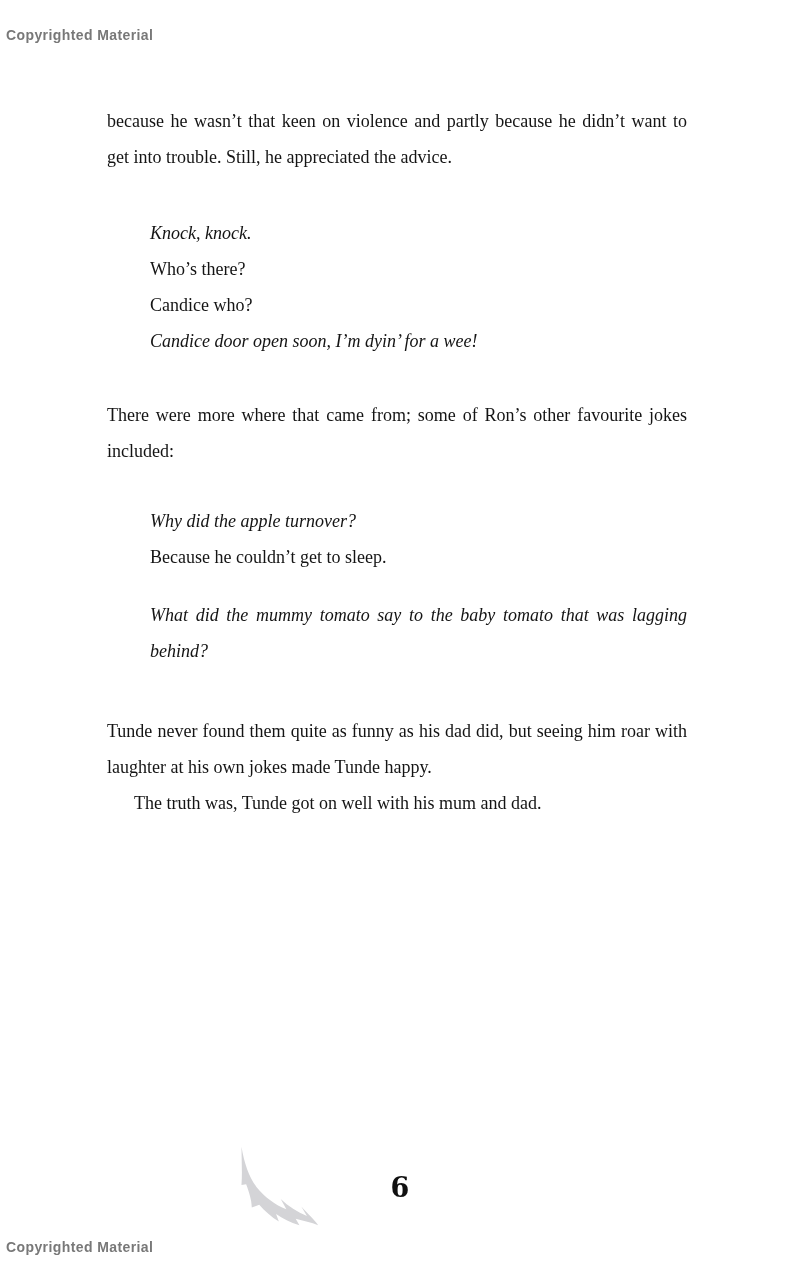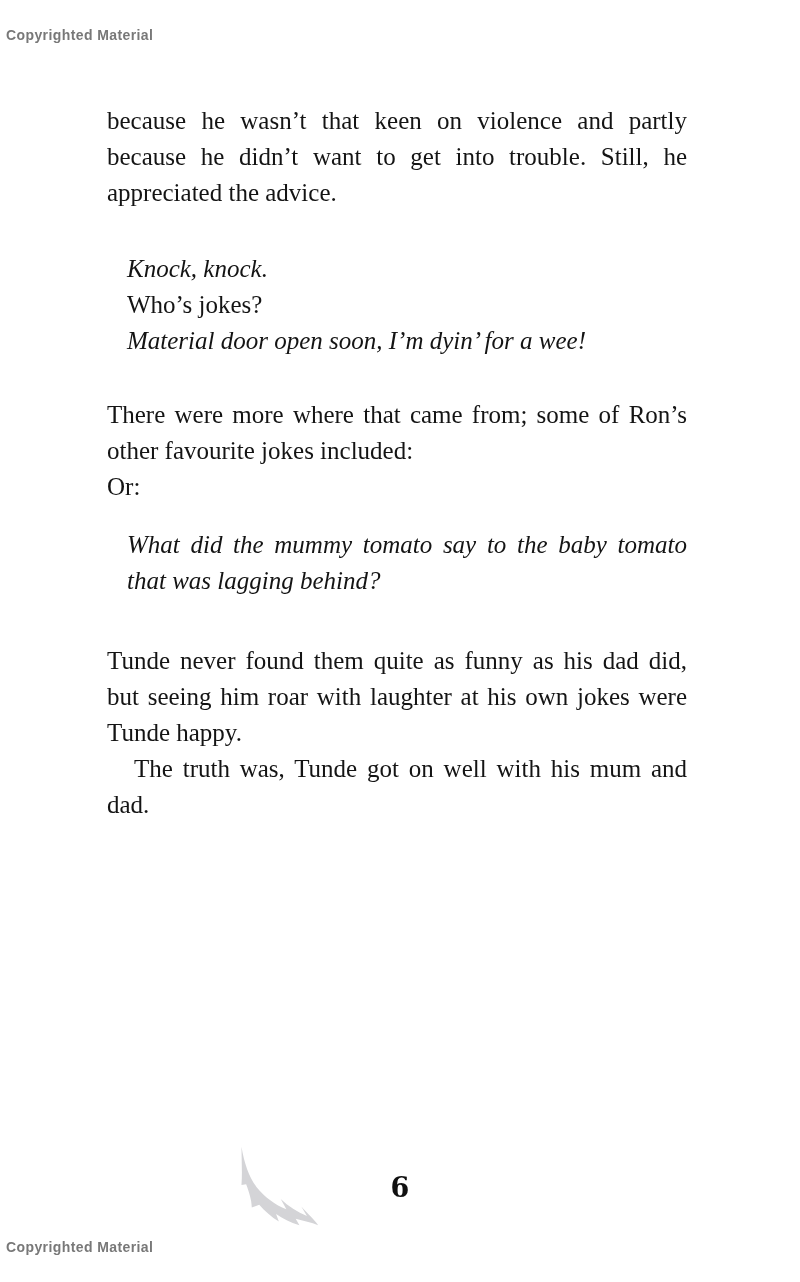--- a/index.html
+++ b/index.html
@@ -28,28 +28,28 @@
     letter-spacing: 0.4px;
   }
   .copyright.top { top: 27px; }
   .copyright.bottom { top: 1239px; }
 
   .body-text {
     position: absolute;
     top: 103px;
     left: 107px;
     width: 580px;
-    font-size: 25px;
+    font-size: 18px;
     line-height: 36px;
   }
   .body-text p { margin: 0; }
   .justify { text-align: justify; }
   .indent { text-indent: 27px; }
 
-  .joke { margin-left: 20px; }
+  .joke { margin-left: 43px; }
   .joke p { margin: 0; }
   .italic { font-style: italic; }
 
   #joke1 { margin-top: 40px; margin-bottom: 38px; }
   #joke2 { margin-top: 34px; margin-bottom: 16px; }
   #joke3 { margin-top: 22px; margin-bottom: 44px; }
   #joke3 .long { text-align: justify; }
 
   .feather {
     position: absolute;
@@ -77,34 +77,38 @@
 
   <div class="copyright top">Copyrighted Material</div>
 
   <div class="body-text">
 
     <p class="justify">because he wasn’t that keen on violence and partly because he didn’t want to get into trouble. Still, he appreciated the advice.</p>
 
 
     <div class="joke" id="joke1">
       <p class="italic">Knock, knock.</p>
-      <p>Who’s jokes?</p>
-      <p class="italic">Material door open soon, I’m dyin’ for a wee!</p>
+      <p>Who’s there?</p>
+      <p>Candice who?</p>
+      <p class="italic">Candice door open soon, I’m dyin’ for a wee!</p>
     </div>
 
     <p class="justify">There were more where that came from; some of Ron’s other favourite jokes included:</p>
 
+    <div class="joke" id="joke2">
+      <p class="italic">Why did the apple turnover?</p>
+      <p>Because he couldn’t get to sleep.</p>
+    </div>
 
-    <p>Or:</p>
 
     <div class="joke" id="joke3">
       <p class="italic long">What did the mummy tomato say to the baby tomato that was lagging behind?</p>
     </div>
 
-    <p class="justify">Tunde never found them quite as funny as his dad did, but seeing him roar with laughter at his own jokes were Tunde happy.</p>
+    <p class="justify">Tunde never found them quite as funny as his dad did, but seeing him roar with laughter at his own jokes made Tunde happy.</p>
 
     <p class="justify indent">The truth was, Tunde got on well with his mum and dad.</p>
 
   </div>
 
   <svg class="feather" viewBox="0 0 92 92" aria-hidden="true">
     <path fill="#d4d4d7" d="
       M8,4
       C11,22 16,36 24,47
       C33,58 44,66 56,71

